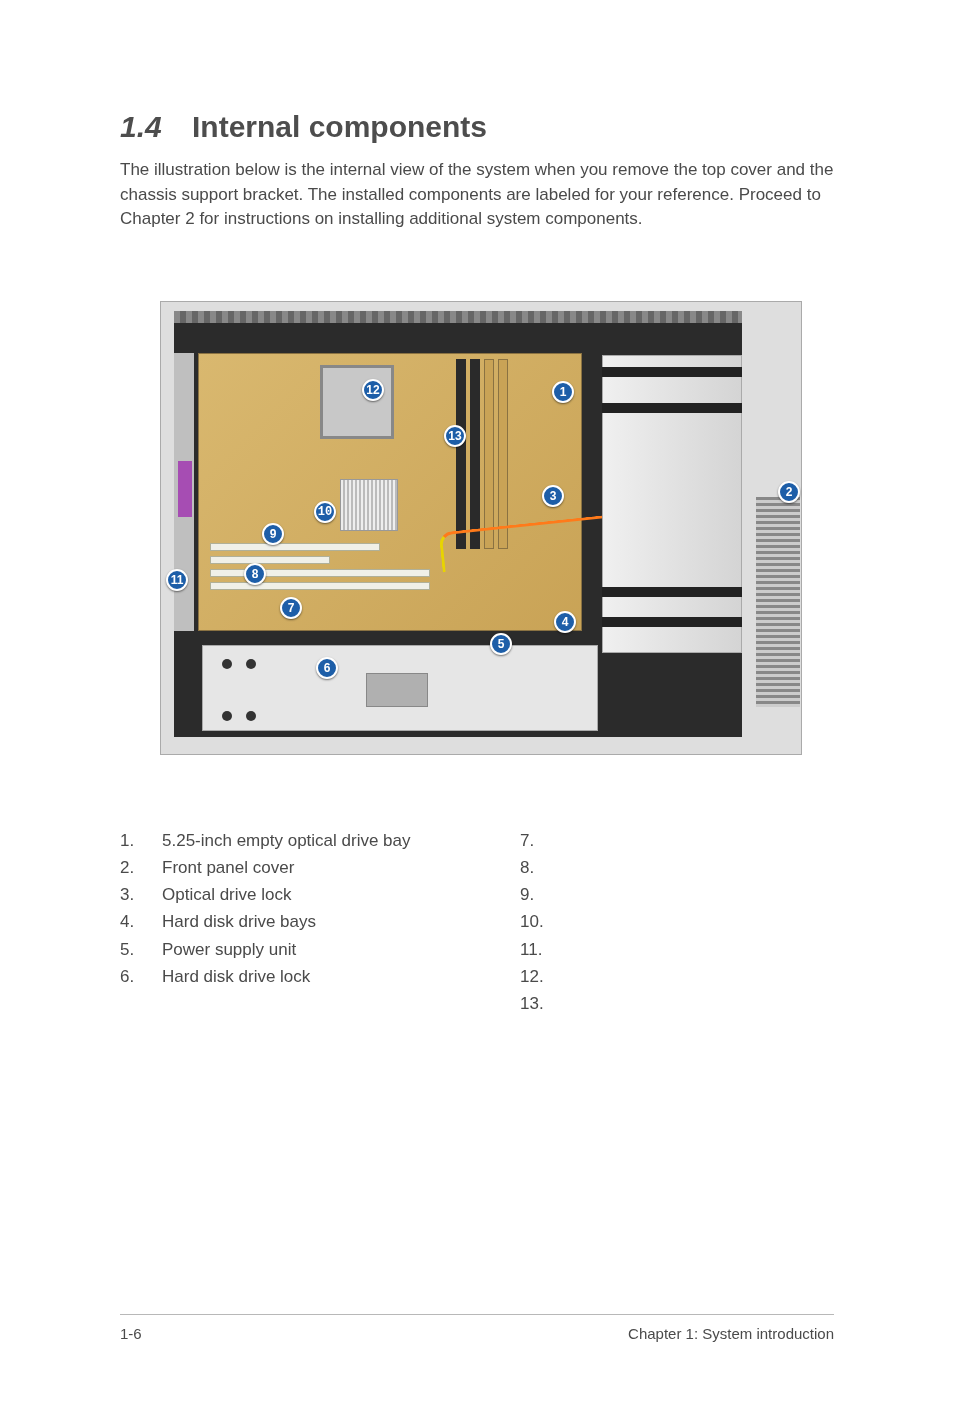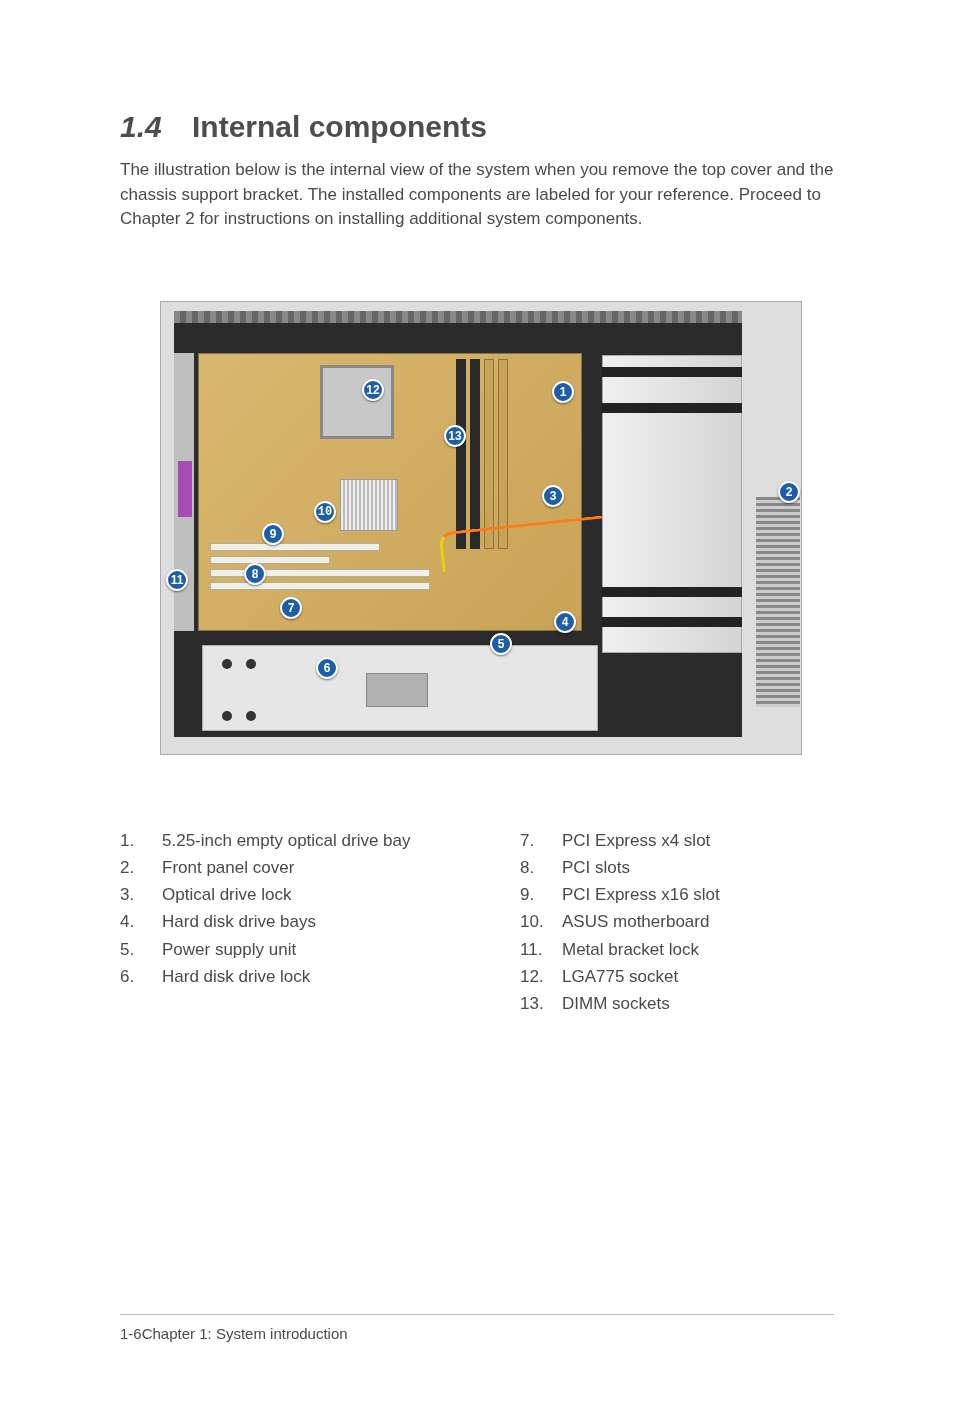--- a/index.html
+++ b/index.html
@@ -240,21 +240,21 @@
     white-space: nowrap;
   }
   .footer {
     position: absolute;
     bottom: 64px;
     left: 120px;
     right: 120px;
     border-top: 1px solid #b8b8b8;
     padding-top: 10px;
     display: flex;
-    justify-content: flex-start;
+    justify-content: space-between;
     font-size: 15px;
     color: #4a4a4a;
   }
 </style>
 </head>
 <body>
 
 <div class="heading">
   <span class="heading-num">1.4</span><span>Internal components</span>
 </div>
@@ -331,28 +331,19 @@
   <div class="list-col right">
     <div class="nums">
       <div>7.</div>
       <div>8.</div>
       <div>9.</div>
       <div>10.</div>
       <div>11.</div>
       <div>12.</div>
       <div>13.</div>
     </div>
-    <div class="labels">
-      <div>PCI Express x4 slot</div>
-      <div>PCI slots</div>
-      <div>PCI Express x16 slot</div>
-      <div>ASUS motherboard</div>
-      <div>Metal bracket lock</div>
-      <div>LGA775 socket</div>
-      <div>DIMM sockets</div>
-    </div>
   </div>
 </div>
 
 <div class="footer">
   <span>1-6</span>
   <span>Chapter 1: System introduction</span>
 </div>
 
 </body></html>

